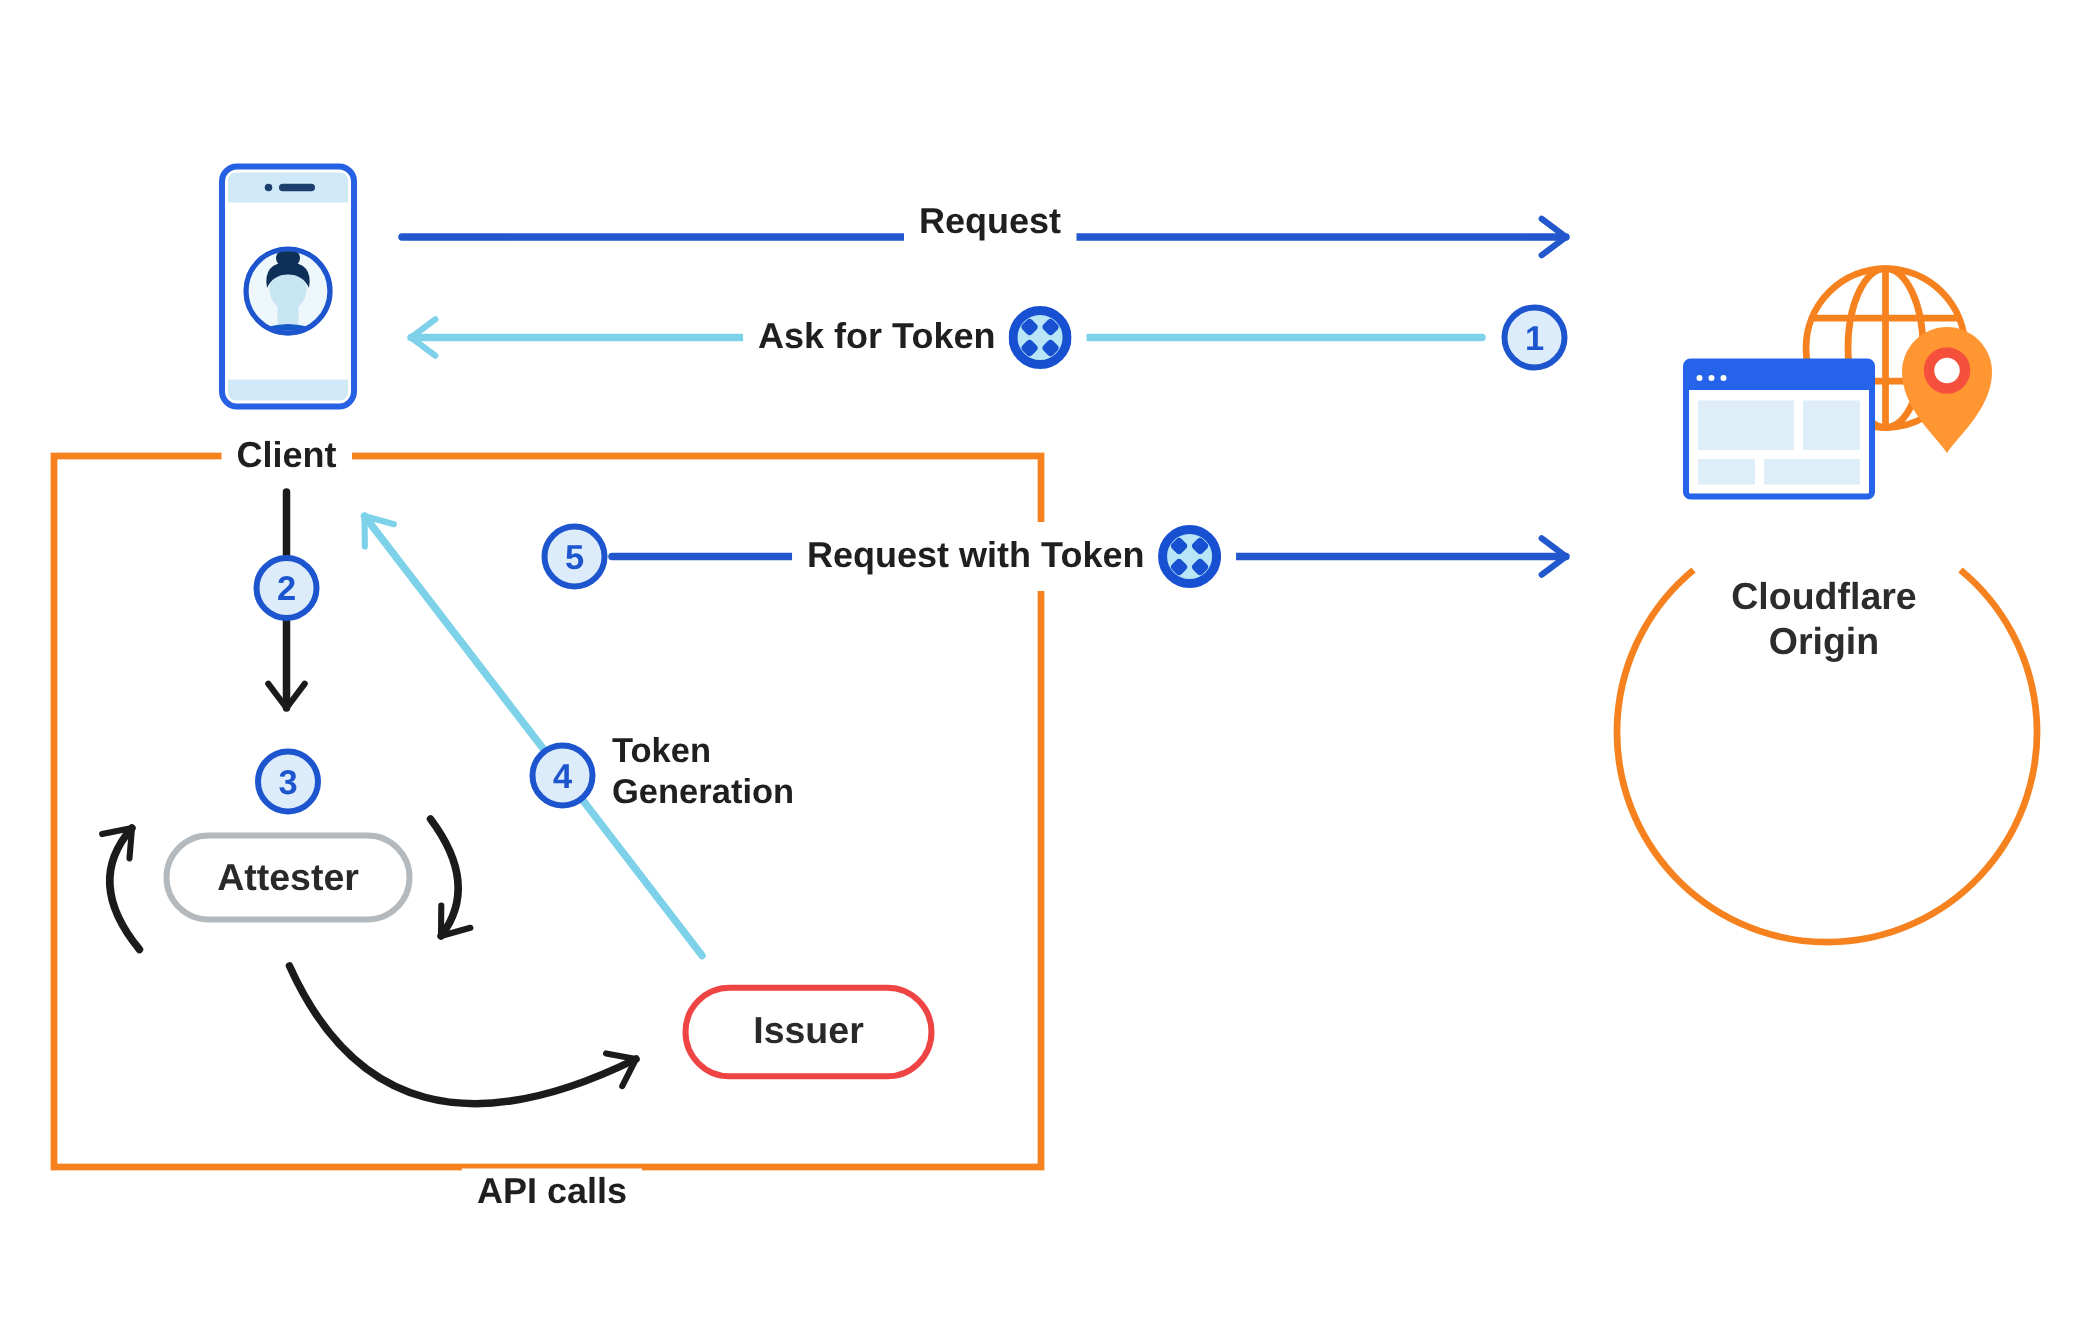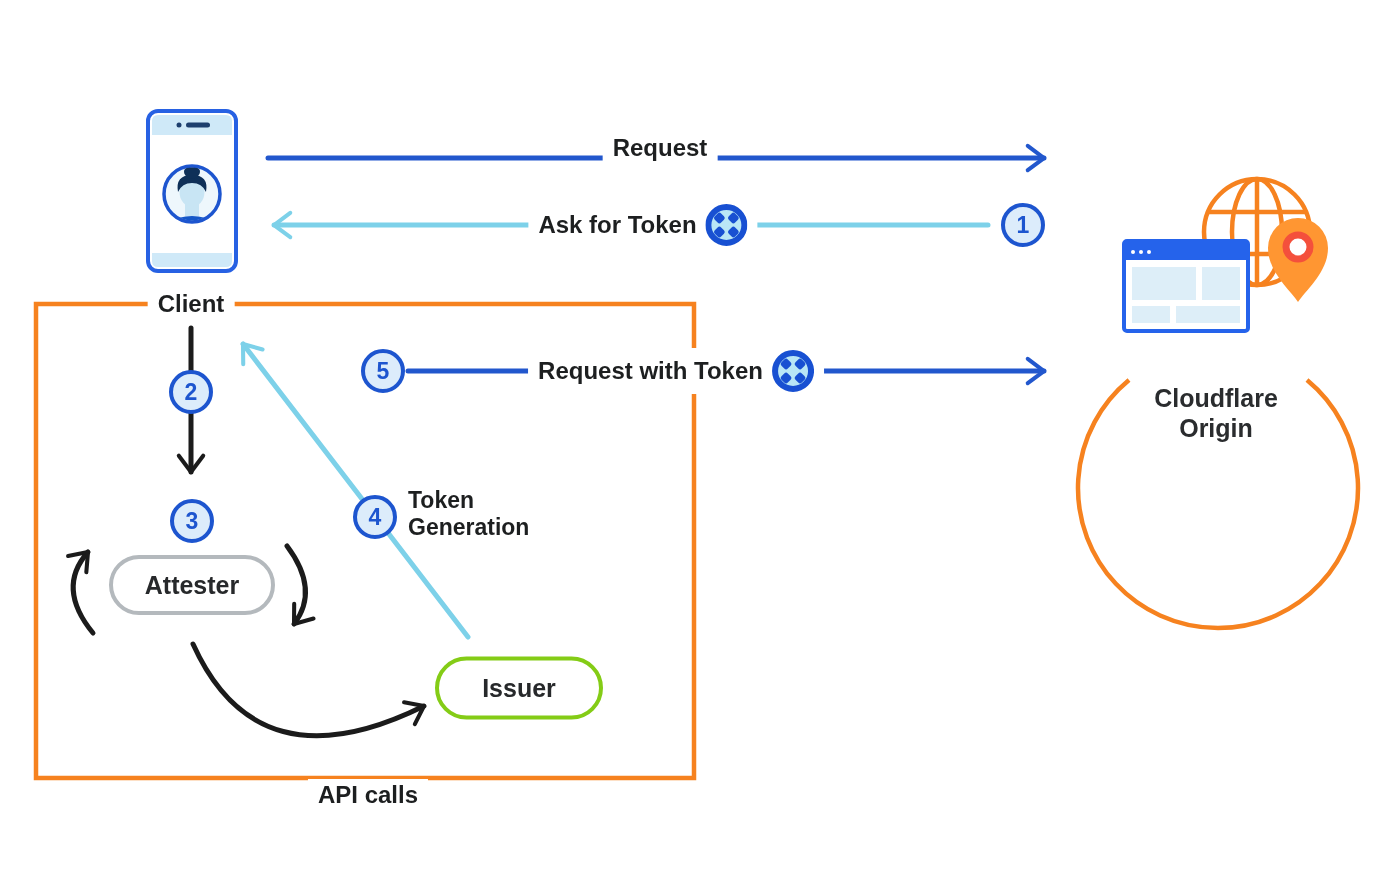--- a/index.html
+++ b/index.html
@@ -28,21 +28,21 @@
     width:36px;height:36px;border:4px solid #1d55cf;border-radius:50%;
     background:#dcecfb;color:#1d55cf;font-weight:700;font-size:23px;
     display:flex;align-items:center;justify-content:center;z-index:4;line-height:1;
   }
   .pill{
     position:absolute;transform:translate(-50%,-50%);
     display:flex;align-items:center;justify-content:center;
     background:#ffffff;font-weight:700;font-size:25px;color:#27292b;z-index:3;
   }
   .pill.attester{left:192px;top:585px;width:158px;height:52px;border:4px solid #b4b9bd;border-radius:30px;}
-  .pill.issuer{left:519px;top:688px;width:160px;height:55px;border:4px solid #84cc16;border-radius:32px;}
+  .pill.issuer{left:539px;top:688px;width:160px;height:55px;border:4px solid #ef4444;border-radius:32px;}
 </style>
 </head>
 <body>
 
 <div class="canvas">
 
   <svg class="layer" width="1390" height="882" viewBox="0 0 1390 882">
     <defs>
       <marker id="mb" viewBox="0 0 12 12" refX="8.5" refY="6" markerWidth="6.5" markerHeight="6.5" orient="auto" markerUnits="strokeWidth">
         <path d="M2.5 1.5 L8.5 6 L2.5 10.5" fill="none" stroke="#2257cd" stroke-width="1.5" stroke-linecap="round" stroke-linejoin="round"></path>
@@ -110,21 +110,21 @@
         <path d="M1298 302 C1290 290 1268 272 1268 248 A30 30 0 1 1 1328 248 C1328 272 1306 290 1298 302 Z" fill="#ff9632"></path>
         <circle cx="1298" cy="247" r="12" fill="#ffffff" stroke="#f4503c" stroke-width="7"></circle>
       </g>
     </g>
   </svg>
 
   <div class="lbl" style="left:191px;top:304px;">Client</div>
 
   <div class="lbl" style="left:660px;top:148px;">Request</div>
 
-  <div class="lbl group" style="left:643px;top:225px;">
+  <div class="lbl group" style="left:610px;top:225px;">
     <span>Ask for Token</span>
     <svg width="42" height="42" viewBox="0 0 42 42">
       <circle cx="21" cy="21" r="18" fill="#b9e6f6" stroke="#1850d2" stroke-width="6"></circle>
       <g fill="#1850d2">
         <rect x="9.5" y="9.5" width="9" height="9" rx="2.5" transform="rotate(45 14 14)"></rect>
         <rect x="23.5" y="9.5" width="9" height="9" rx="2.5" transform="rotate(45 28 14)"></rect>
         <rect x="9.5" y="23.5" width="9" height="9" rx="2.5" transform="rotate(45 14 28)"></rect>
         <rect x="23.5" y="23.5" width="9" height="9" rx="2.5" transform="rotate(45 28 28)"></rect>
       </g>
     </svg>

